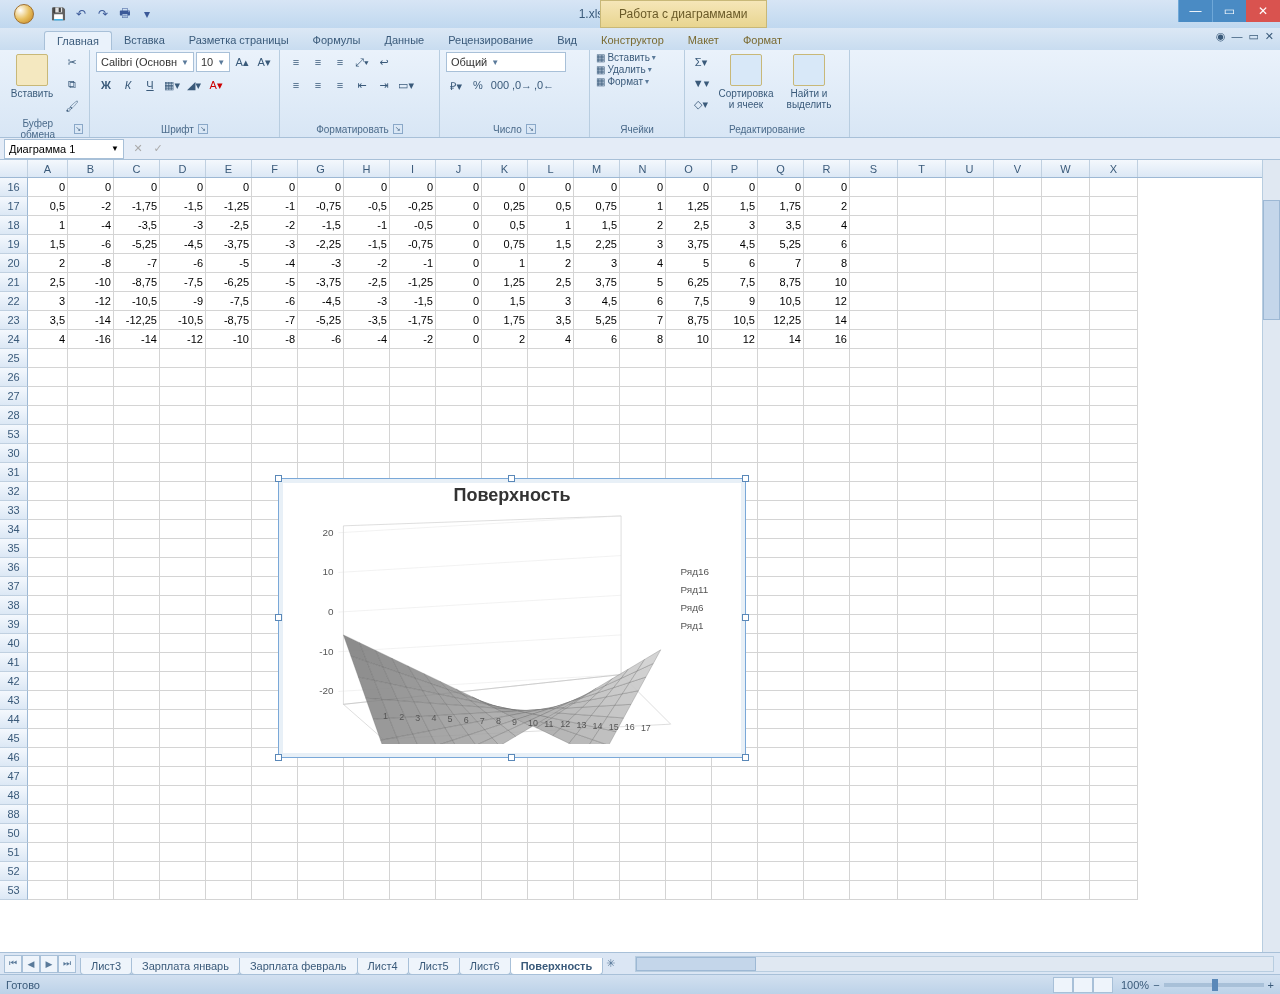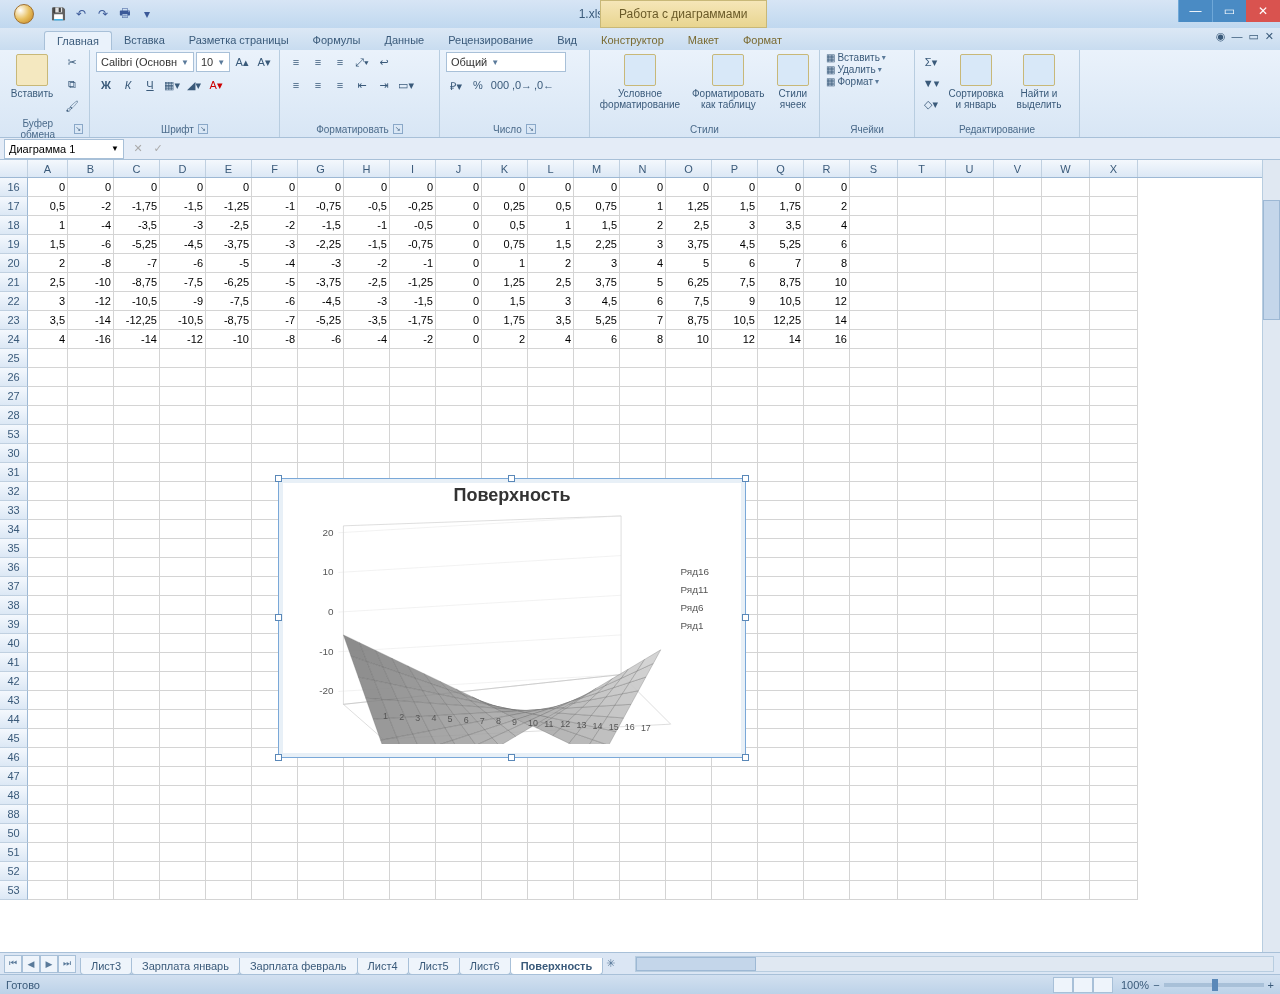--- a/index.html
+++ b/index.html
@@ -219,39 +219,20 @@
         <div class="small-btn">,0→</div>
         <div class="small-btn">,0←</div>
       </div>
     </div>
     <div class="rgroup-label">
         <span>Число</span>
         <span class="dlg">↘</span>
       </div>
   </div>
 
-  <div class="rgroup" style="width:230px">
-    <div class="rgroup-body">
-      <div class="big-btn" style="width:88px">
-          <div class="ico" style="background:#d8e8f8"></div>
-          <span>Условное форматирование</span>
-        </div>
-      <div class="big-btn" style="width:82px">
-          <div class="ico" style="background:#d8e8f8"></div>
-          <span>Форматировать как таблицу</span>
-        </div>
-      <div class="big-btn" style="width:50px">
-          <div class="ico" style="background:#d8e8f8"></div>
-          <span>Стили ячеек</span>
-        </div>
-    </div>
-    <div class="rgroup-label">
-        <span>Стили</span>
-      </div>
-  </div>
 
   <div class="rgroup" style="width:95px">
     <div class="rgroup-body rowset" style="gap:1px">
       <div class="hrow">
           <span style="font-size:10px;color:#3a5a7a">▦ </span>
           <span style="font-size:10px;color:#3a5a7a">Вставить</span>
           <span style="font-size:8px;color:#5a7a9a"> ▾</span>
         </div>
       <div class="hrow">
           <span style="font-size:10px;color:#3a5a7a">▦ </span>
@@ -271,21 +252,21 @@
 
   <div class="rgroup" style="width:165px">
     <div class="rgroup-body">
       <div class="rowset" style="gap:1px">
         <div class="small-btn">Σ▾</div>
         <div class="small-btn">▼▾</div>
         <div class="small-btn">◇▾</div>
       </div>
       <div class="big-btn" style="width:62px">
           <div class="ico" style="background:#d8e8f8"></div>
-          <span>Сортировка и январь</span>
+          <span>Сортировка и ячеек</span>
         </div>
       <div class="big-btn" style="width:56px">
           <div class="ico" style="background:#d8e8f8"></div>
           <span>Найти и выделить</span>
         </div>
     </div>
     <div class="rgroup-label">
         <span>Редактирование</span>
       </div>
   </div>

